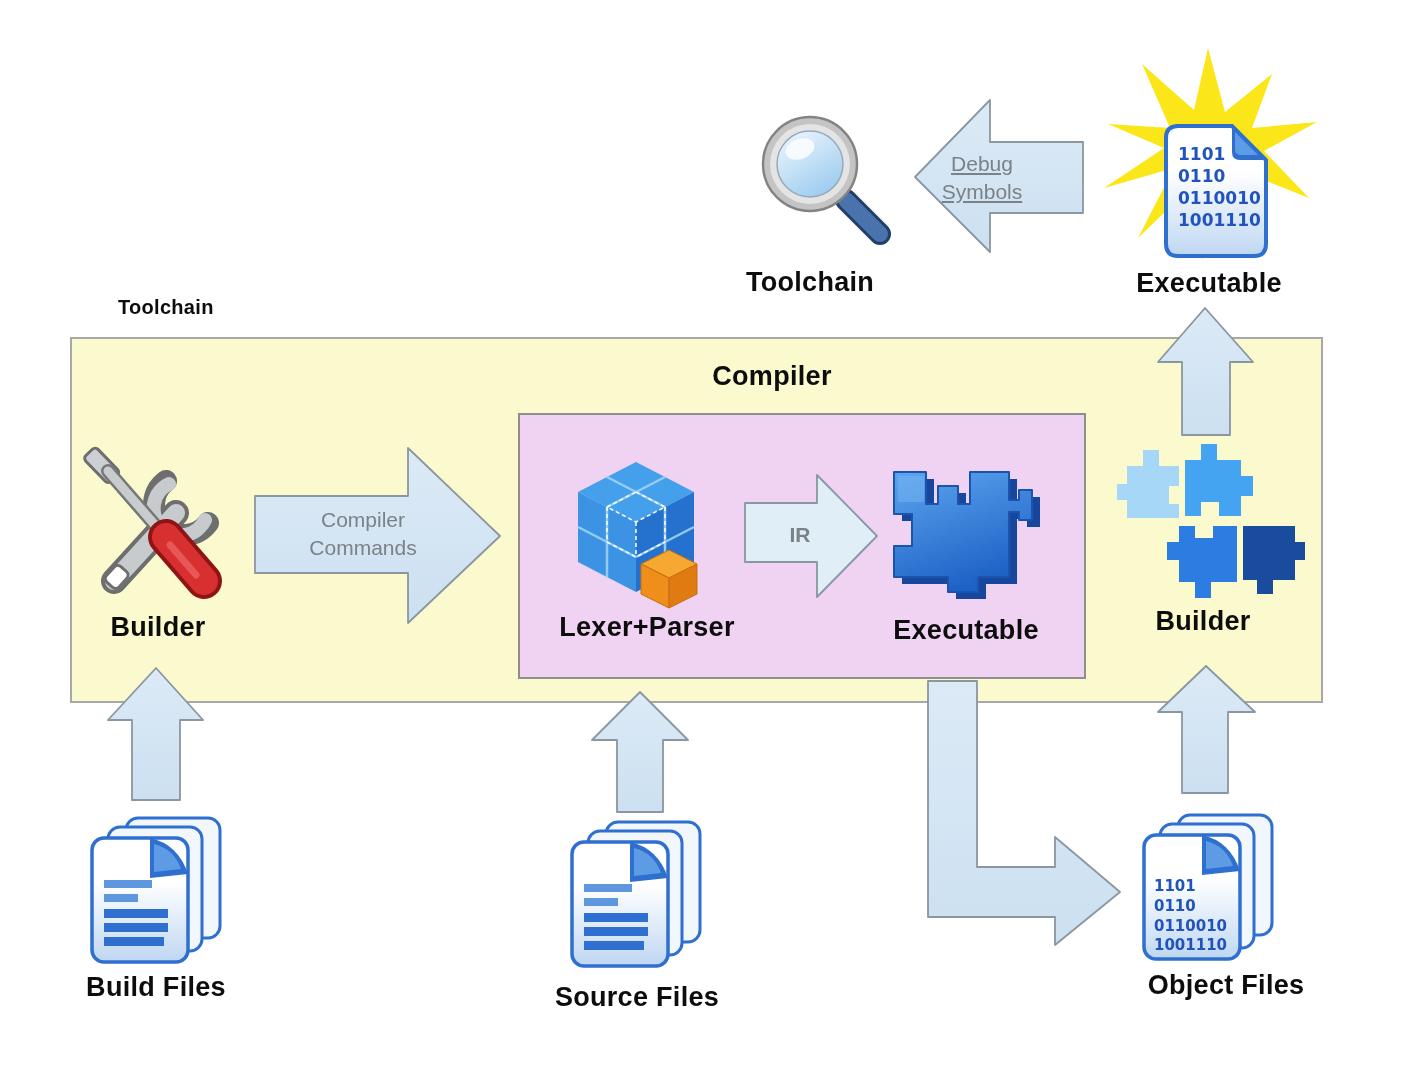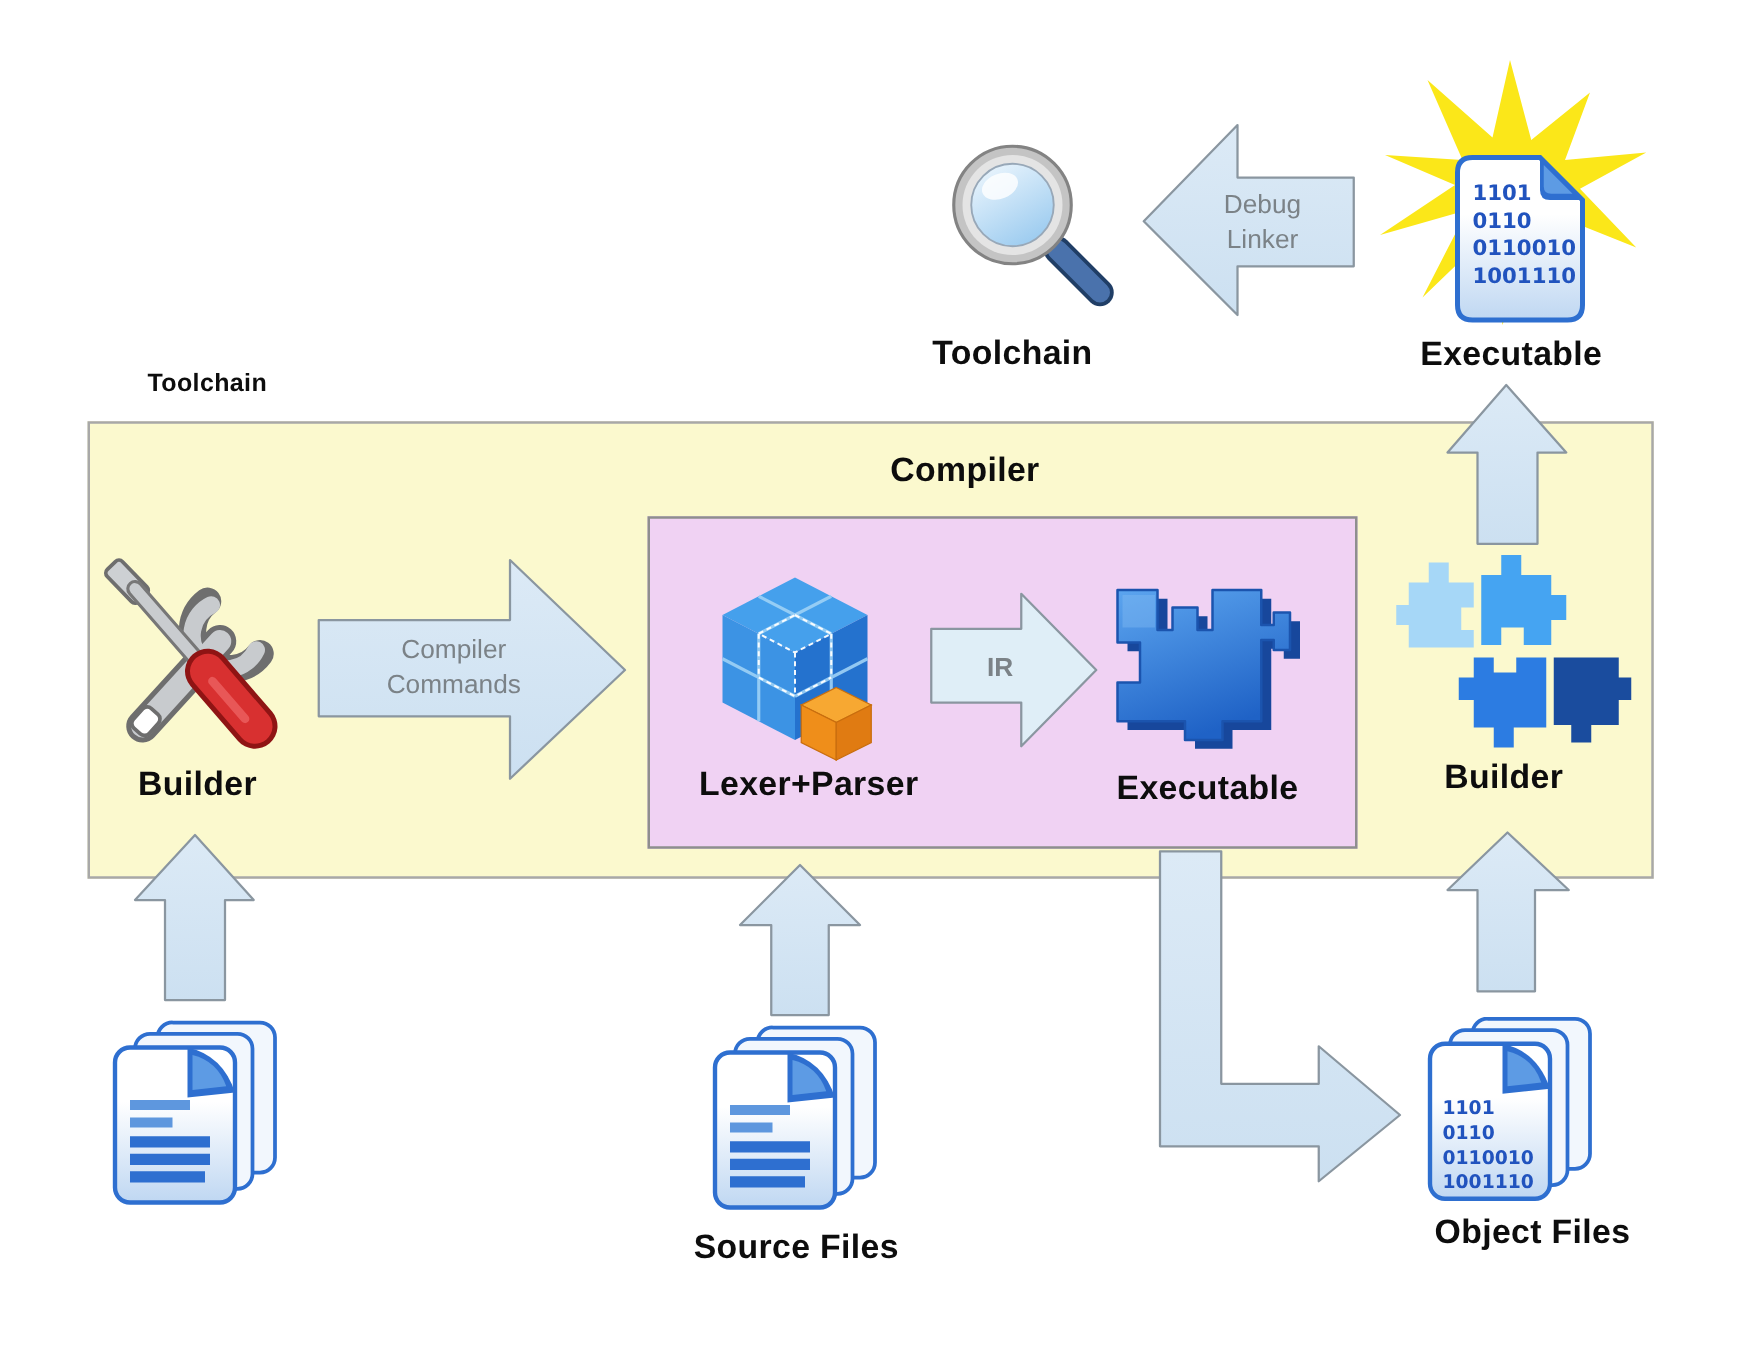--- a/index.html
+++ b/index.html
@@ -187,26 +187,27 @@
   </svg>
 
   <div class="label label-left" style="left:118px; top:296px; font-size:20px;">Toolchain</div>
   <div class="label" style="left:662px; top:361px;">Compiler</div>
   <div class="label" style="left:48px; top:612px;">Builder</div>
   <div class="label" style="left:537px; top:612px;">Lexer+Parser</div>
   <div class="label" style="left:856px; top:615px;">Executable</div>
   <div class="label" style="left:1093px; top:606px;">Builder</div>
   <div class="label" style="left:700px; top:267px;">Toolchain</div>
   <div class="label" style="left:1099px; top:268px;">Executable</div>
+  <div class="label" style="left:46px; top:972px;">Build Files</div>
   <div class="label" style="left:527px; top:982px;">Source Files</div>
   <div class="label" style="left:1116px; top:970px;">Object Files</div>
 
   <div class="arrow-text" style="left:263px; top:506px; width:200px;">
     <span>Compiler</span><br>
     <span>Commands</span>
   </div>
   <div class="arrow-text" style="left:750px; top:521px; width:100px;font-weight:bold;">IR</div>
-  <div class="arrow-text" style="left:920px; top:150px; width:180px;">
+  <div class="arrow-text" style="left:892px; top:150px; width:180px;text-decoration:underline;">
     <span>Debug</span><br>
-    <span>Linker</span>
+    <span>Symbols</span>
   </div>
 
 </div>
 
 </body></html>

